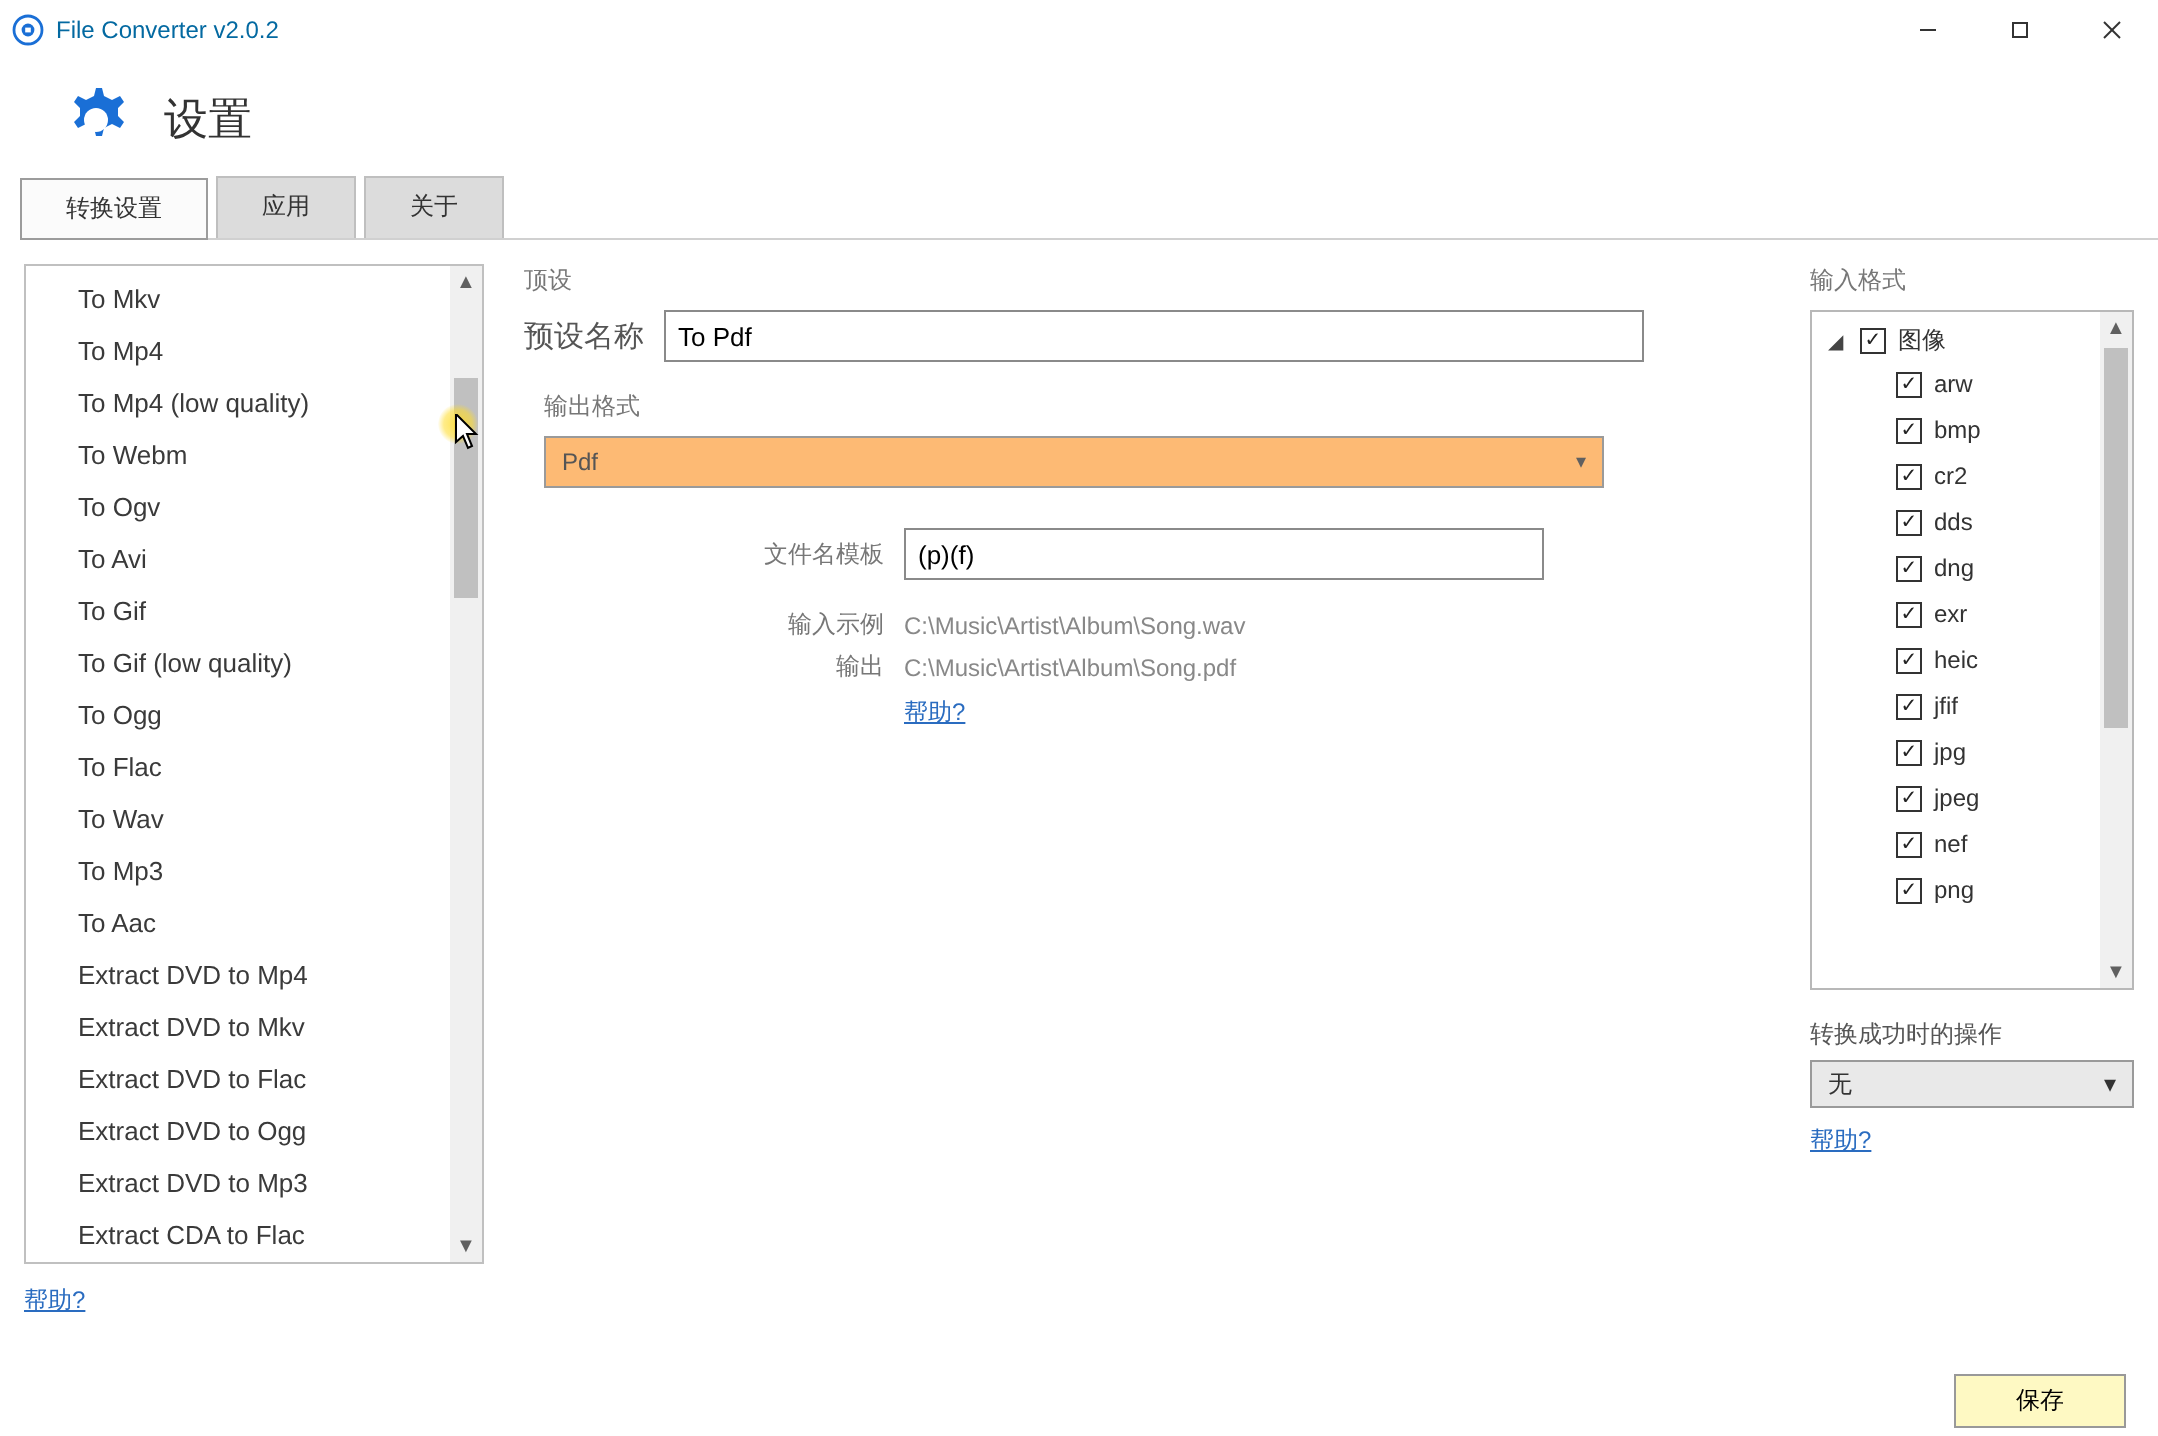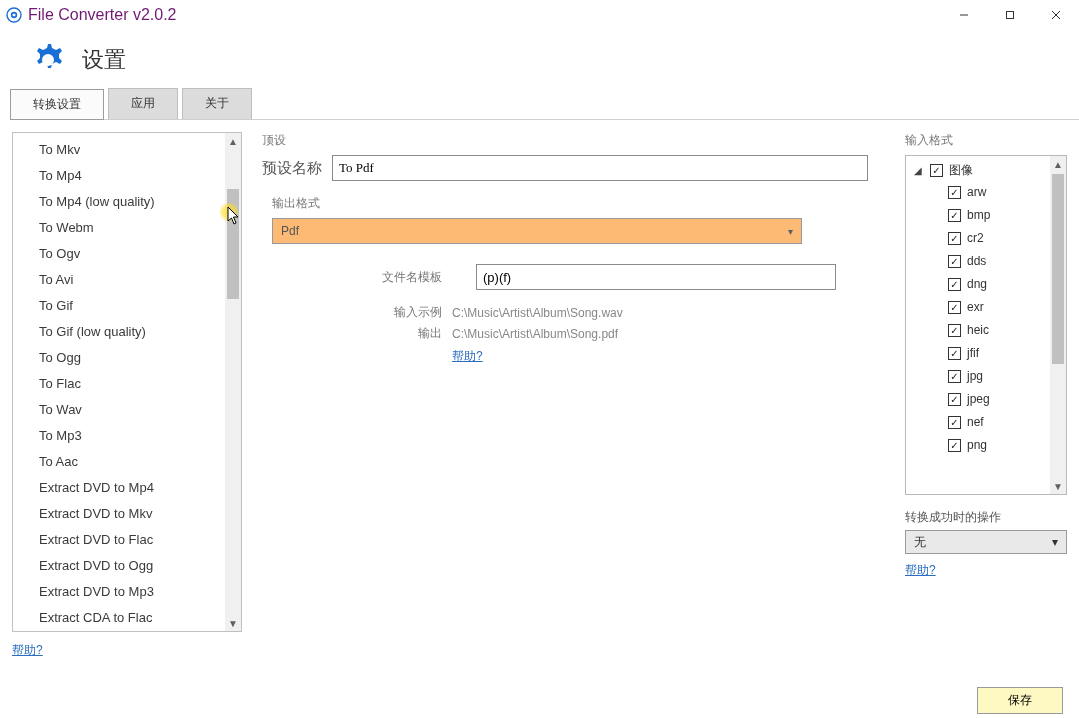--- a/index.html
+++ b/index.html
@@ -18,21 +18,21 @@
     display: flex;
     align-items: center;
     padding-left: 6px;
     background: #fff;
     user-select: none;
   }
   .titlebar .app-icon {
     width: 16px; height: 16px;
     margin-right: 6px;
   }
-  .titlebar .title { font-size: 16px; color: #701a75; }
+  .titlebar .title { font-size: 12px; color: #0369a1; }
   .winbtns { margin-left: auto; display: flex; }
   .winbtn {
     width: 46px; height: 30px;
     display: flex; align-items: center; justify-content: center;
     font-family: "Segoe MDL2 Assets","Segoe UI Symbol",sans-serif;
     font-size: 10px;
   }
 
   .header {
     display: flex; align-items: center;
@@ -149,22 +149,22 @@
     font-size: 12px;
     color: #777;
   }
   input[type=text] {
     border: 1px solid #8a8a8a;
     padding: 4px 6px;
     font-size: 13px;
     height: 26px;
     background: #fff;
   }
-  .preset-name-input { width: 536px; font-family: Liberation Serif, serif; }
-  .filetpl-input { width: 360px; margin-left: 24px; }
+  .preset-name-input { width: 490px; }
+  .filetpl-input { width: 320px; }
 
   .select {
     border: 1px solid #9a9a9a;
     background: #fdba74;
     height: 26px;
     width: 530px;
     display: flex; align-items: center;
     padding: 0 8px;
     position: relative;
     font-size: 12px;

